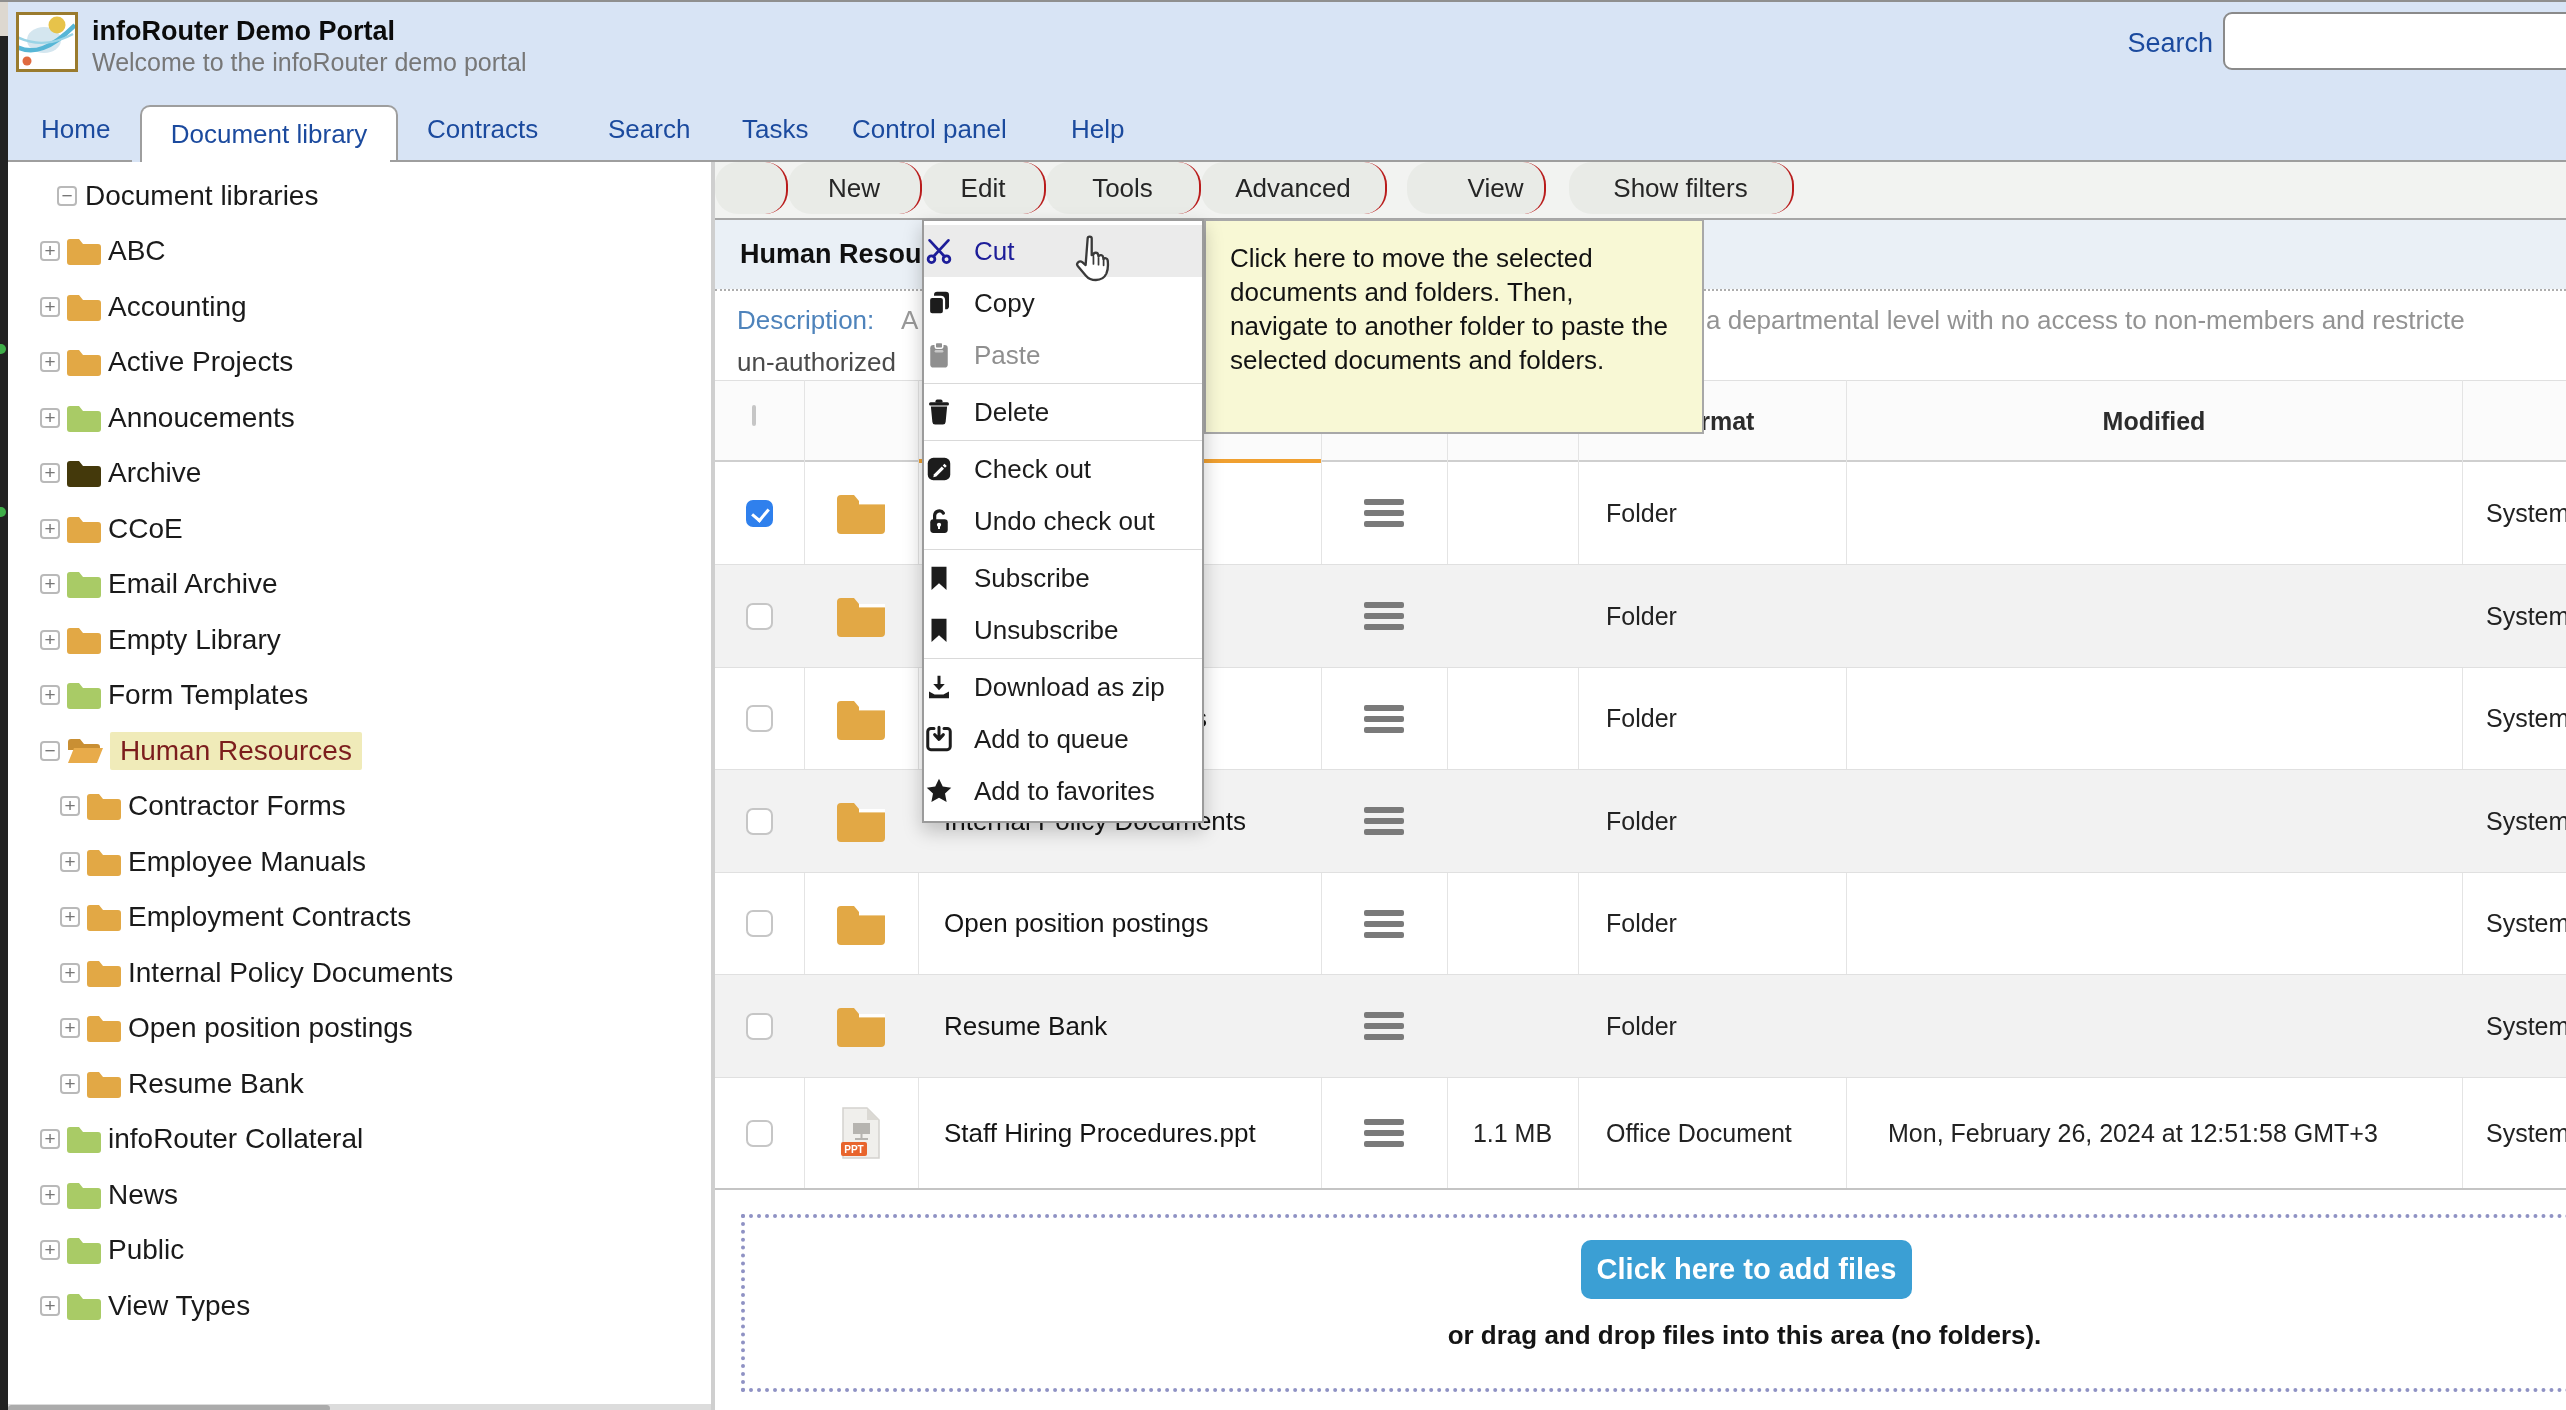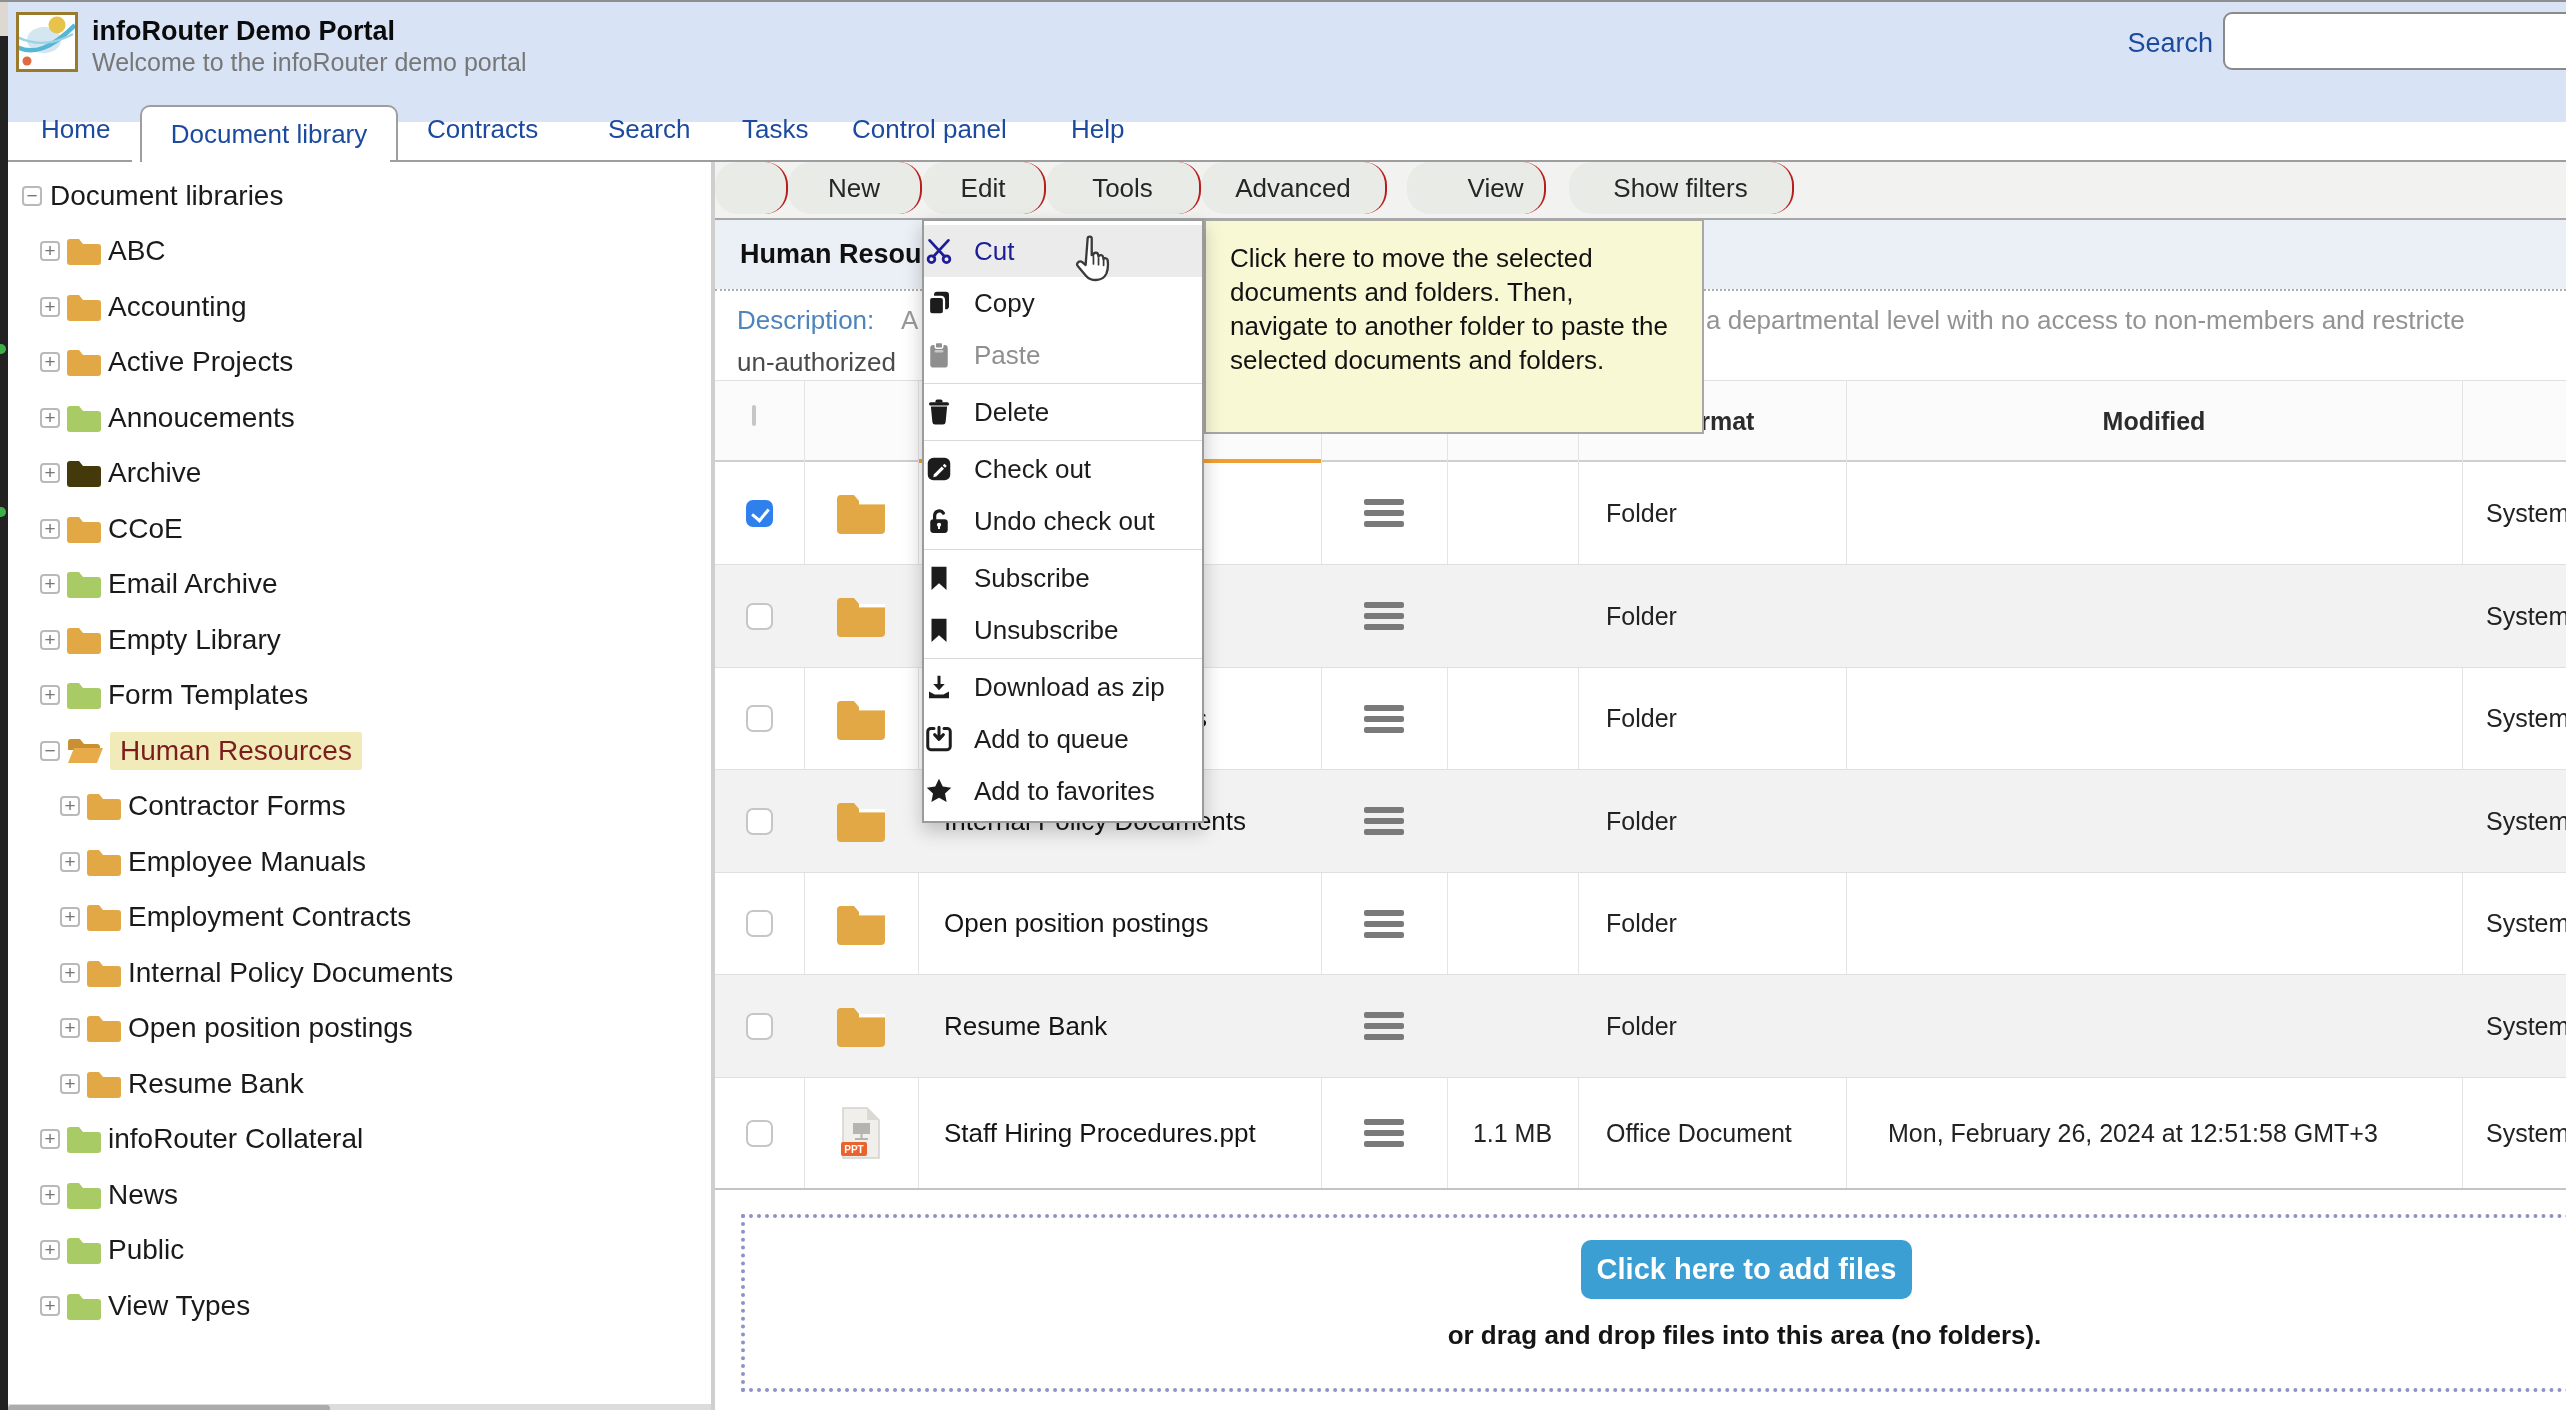--- a/index.html
+++ b/index.html
@@ -4,41 +4,41 @@
 <style>
   html,body{margin:0;padding:0;background:#e9e9e9;}
   #stage{position:relative;width:2566px;height:1410px;overflow:hidden;background:#fff;
          font-family:"Liberation Sans",sans-serif;border-top:2px solid #8f8f8f;box-sizing:border-box;}
   .abs{position:absolute;}
   
   #edge-top{left:0;top:0;width:8px;height:34px;background:#ddd8d0;}
   #edge-dark{left:0;top:34px;width:8px;height:1376px;background:#222;}
   .edge-dot{left:-4px;width:10px;height:10px;border-radius:50%;background:#3fae49;}
   
-  #topbar{left:8px;top:0;width:2558px;height:120px;background:#d8e4f5;}
+  #topbar{left:8px;top:0;width:2558px;height:160px;background:#d8e4f5;}
   #logo{left:8px;top:10px;width:62px;height:60px;background:#fff;border:3px solid #9a7b2e;box-sizing:border-box;}
   #app-title{left:84px;top:14px;font-size:27px;font-weight:bold;color:#0b0b0b;}
   #app-subtitle{left:84px;top:46px;font-size:25px;color:#777;}
   #search-label{left:2050px;top:26px;width:155px;text-align:right;font-size:27px;color:#1b4a9e;}
   #search-input{left:2215px;top:10px;width:352px;height:58px;border:2px solid #8a8a8a;border-radius:9px;
                 background:#fff;font-size:26px;padding:0 14px;box-sizing:border-box;outline:none;}
   
   .tab{top:112px;font-size:26px;color:#1b4a9e;cursor:pointer;}
   #tab-active{left:132px;top:103px;width:258px;height:57px;background:#fff;border:2px solid #9e9e9e;border-bottom:none;
               border-radius:10px 10px 0 0;box-sizing:border-box;display:flex;align-items:center;justify-content:center;
               font-size:26px;color:#1b4a9e;}
   .tabline{top:158px;height:2px;background:#9e9e9e;}
   
   #sidebar{left:8px;top:160px;width:703px;height:1250px;background:#fff;overflow:hidden;}
   #side-divider{left:711px;top:160px;width:4px;height:1250px;background:#cfcfcf;}
   #side-hscroll{left:8px;top:1402px;width:703px;height:8px;background:#dcdcdc;}
   #side-hthumb{left:8px;top:1403px;width:322px;height:7px;background:#ababab;border-radius:4px;}
   #tree{padding-top:6px;}
   .trow{height:55.5px;display:flex;align-items:center;font-size:28px;color:#1a1a1a;white-space:nowrap;}
-  .lvl0{padding-left:14px;}.lvl1{padding-left:32px;}.lvl2{padding-left:52px;}
+  .lvl0{padding-left:14px;margin-left:35px;}.lvl1{padding-left:32px;}.lvl2{padding-left:52px;}
   .expander{width:20px;height:20px;border:2px solid #b9b9b9;border-radius:4px;background:#fff;box-sizing:border-box;
             flex:0 0 auto;position:relative;cursor:pointer;}
   .expander::before{position:absolute;left:0;top:-3px;width:16px;text-align:center;font-size:19px;color:#777;}
   .plus::before{content:'+';}
   .minus::before{content:'\2212';}
   .tree-folder{margin-left:6px;flex:0 0 auto;}
   .tlabel{margin-left:6px;}
   .lvl0 .tlabel{margin-left:8px;}
   .selected-lib{background:#f0ebb9;padding:3px 10px;color:#7c1d1d;border-radius:2px;}
   

